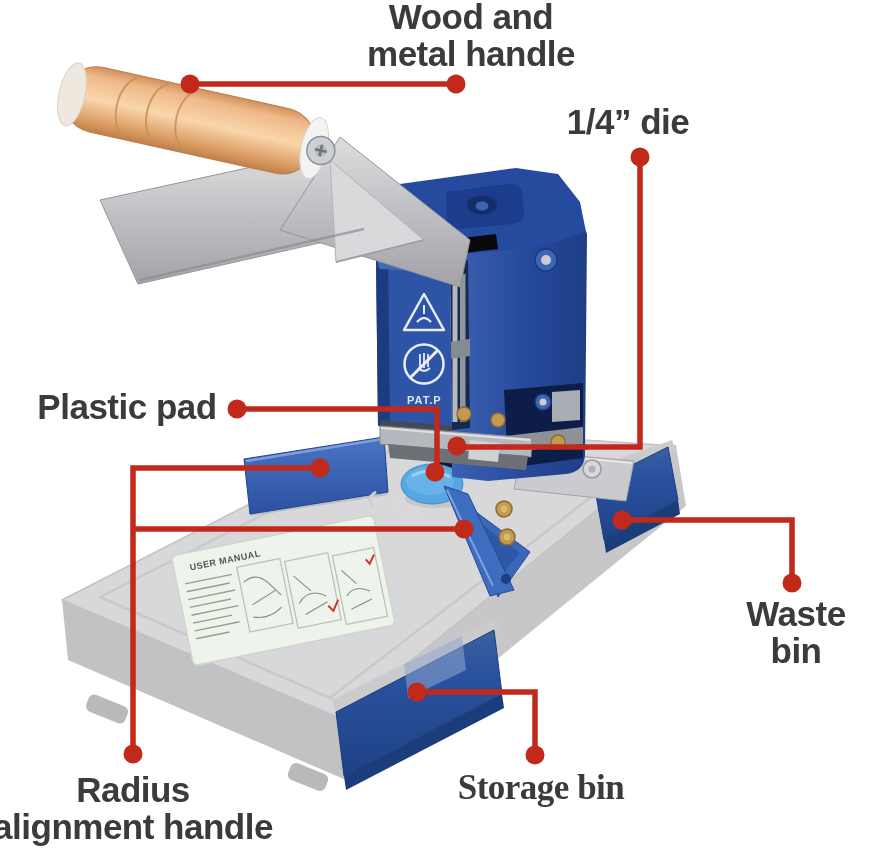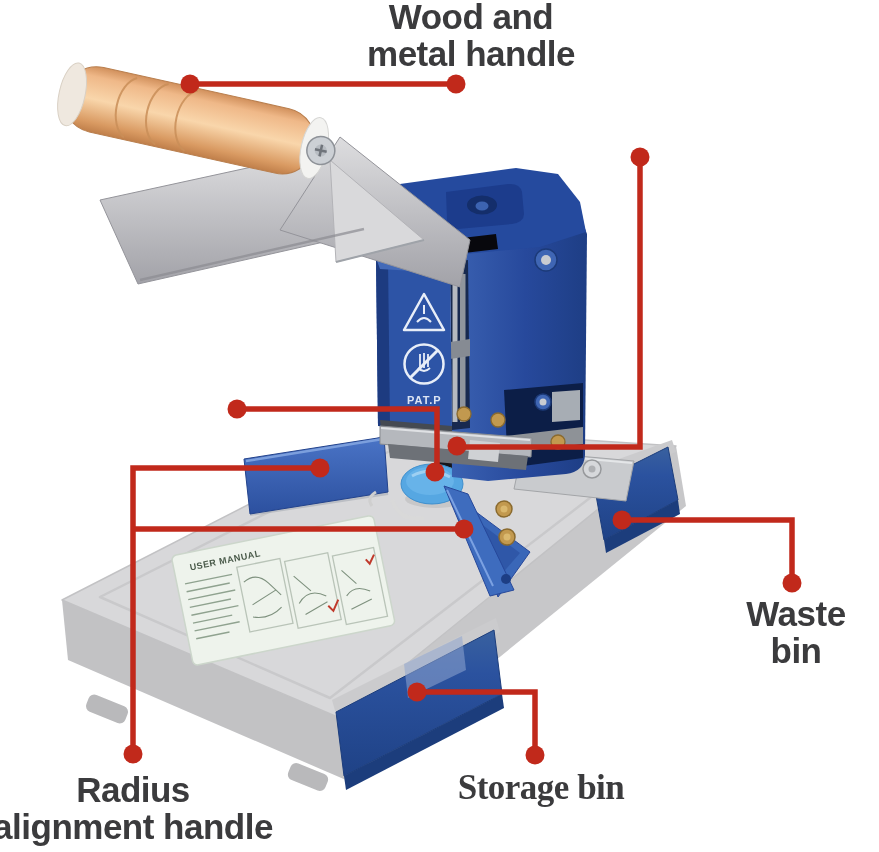--- a/index.html
+++ b/index.html
@@ -228,18 +228,20 @@
         <circle cx="464" cy="529" r="9.5"></circle>
     <circle cx="622" cy="520" r="9.5"></circle>
         <circle cx="792" cy="583" r="9.5"></circle>
     <circle cx="417" cy="692" r="9.5"></circle>
         <circle cx="535" cy="755" r="9.5"></circle>
   </g>
 </svg>
 
 <div class="label" style="left:471px;top:-2px;">Wood and
 metal handle</div>
+<div class="label" style="left:628px;top:103px;">1/4” die</div>
+<div class="label" style="left:127px;top:388px;">Plastic pad</div>
 <div class="label" style="left:796px;top:595px;text-align:center;">Waste bin</div>
 <div class="label" style="left:133px;top:771px;">Radius
 alignment handle</div>
 <div class="label" style="left:541px;top:769px;font-family:Liberation Serif, serif;">Storage bin</div>
 
 </div>
 
 </body></html>

